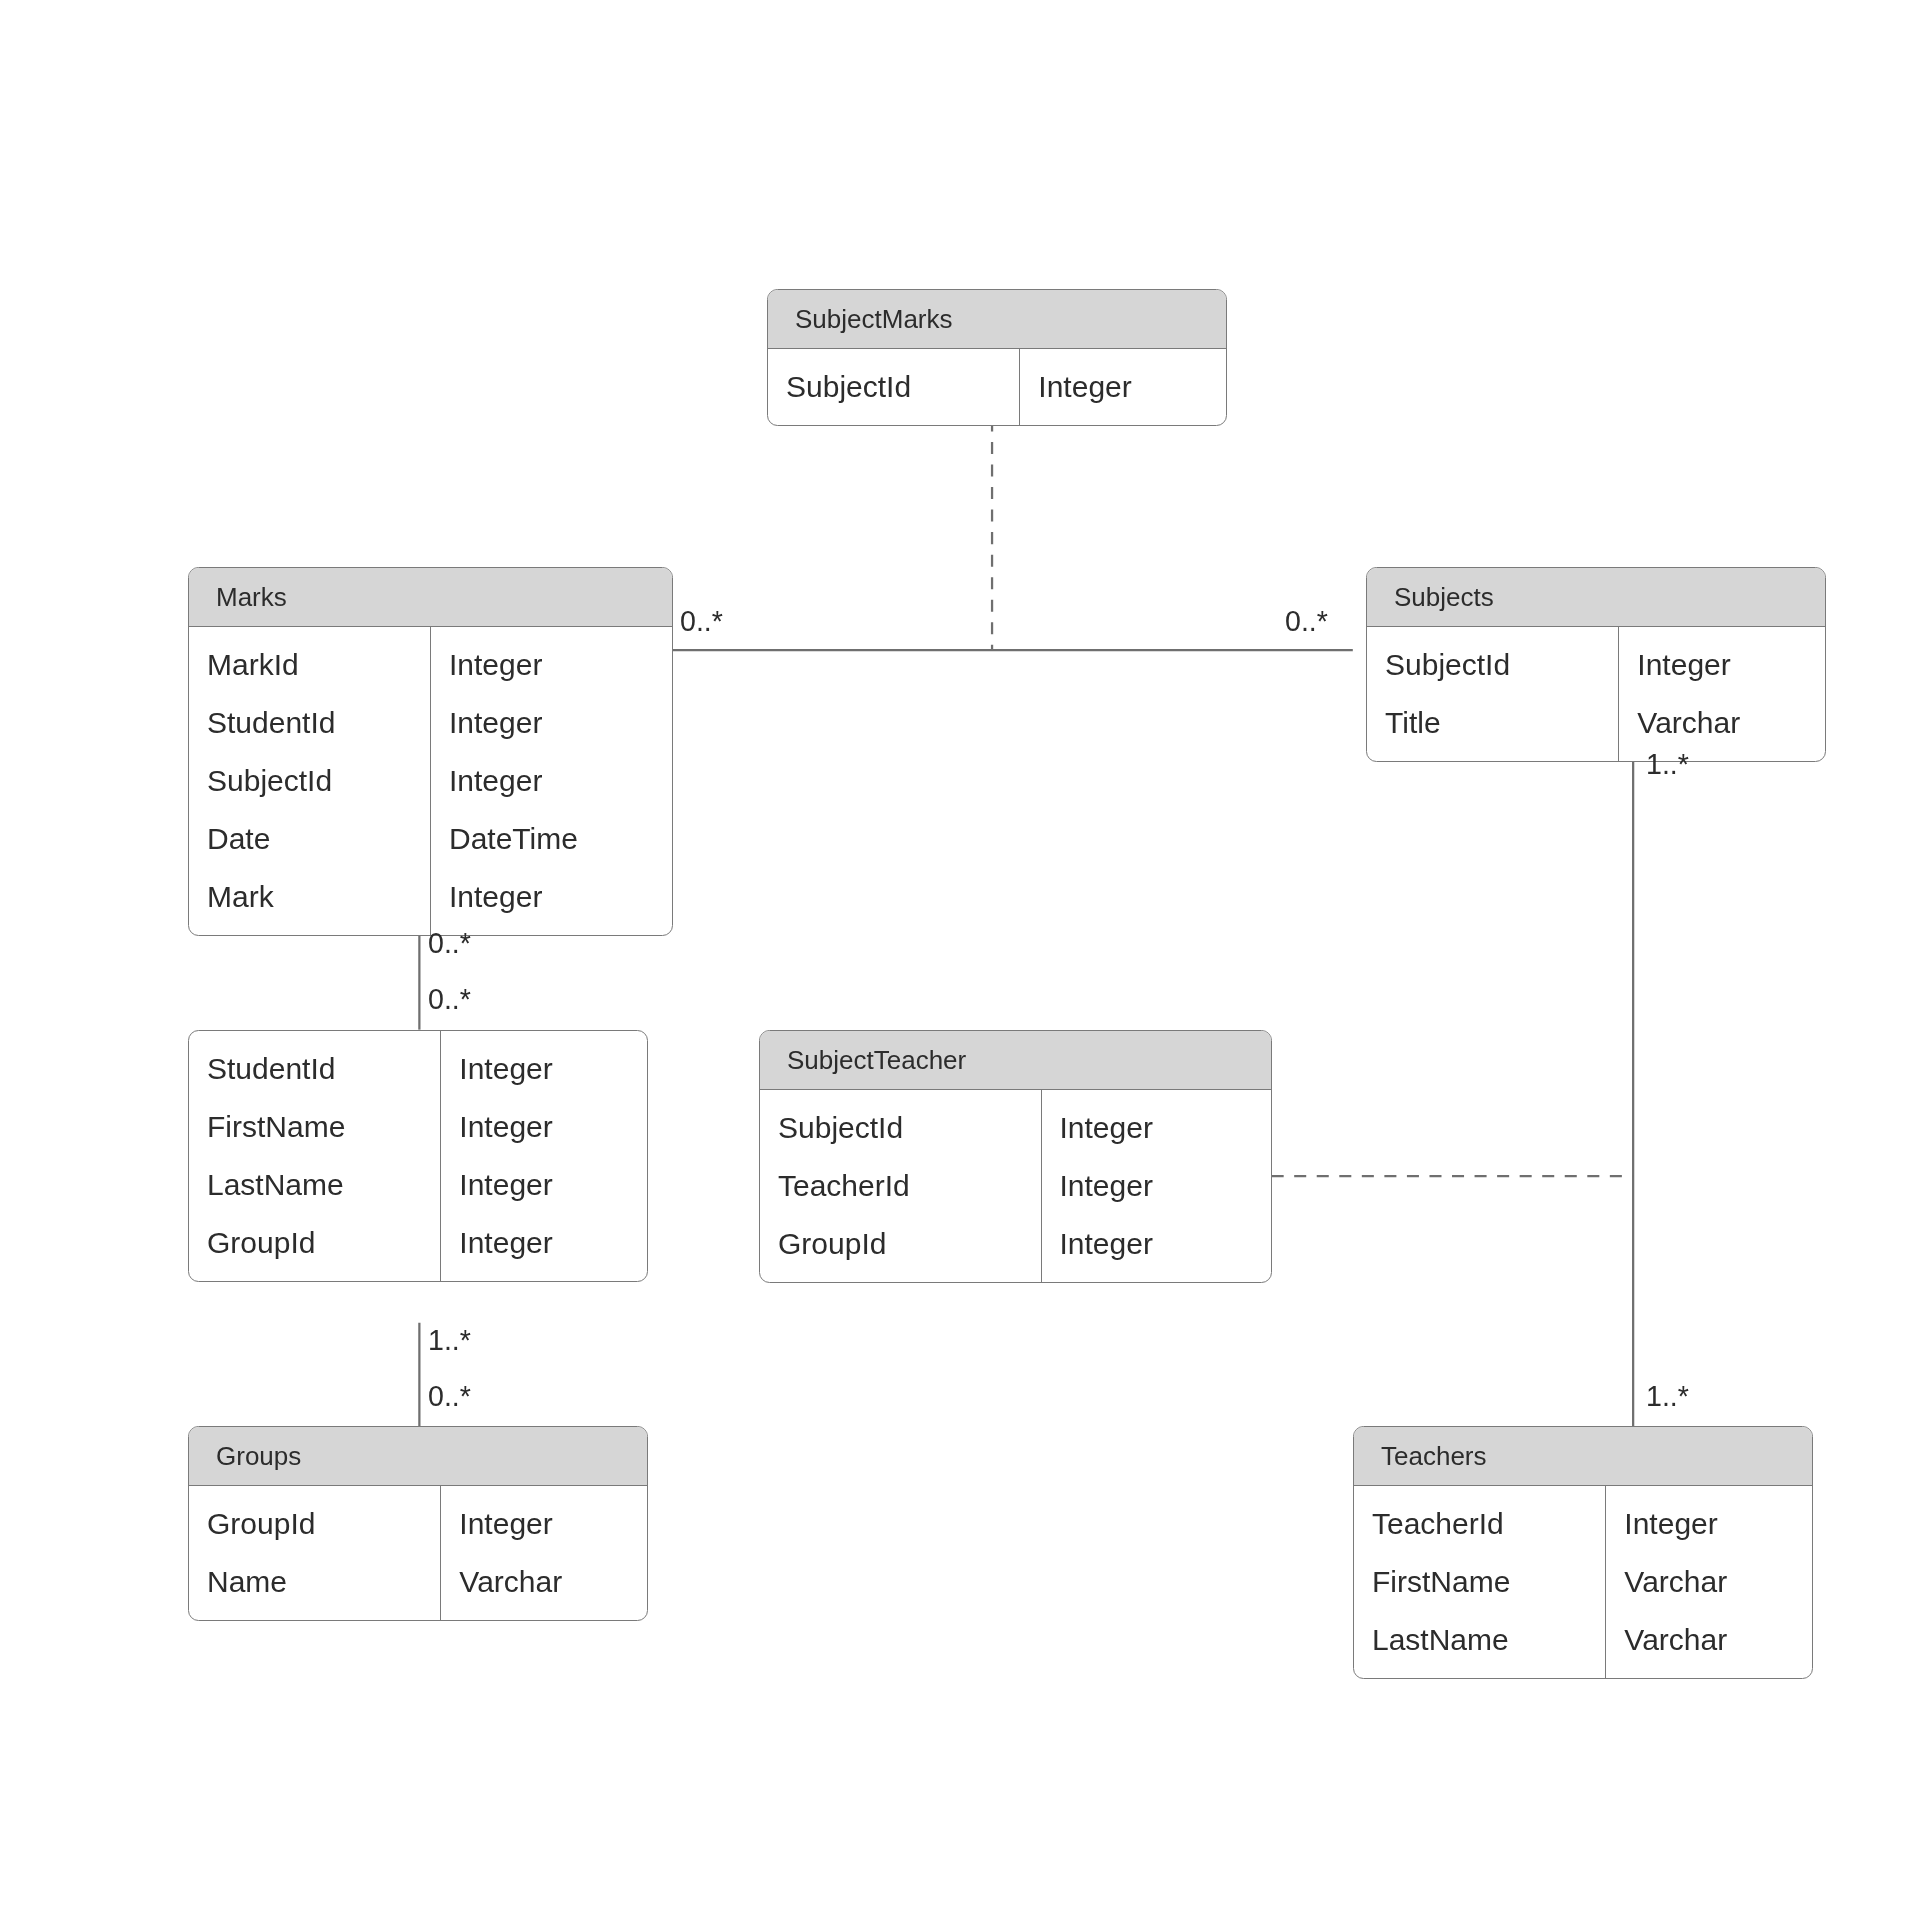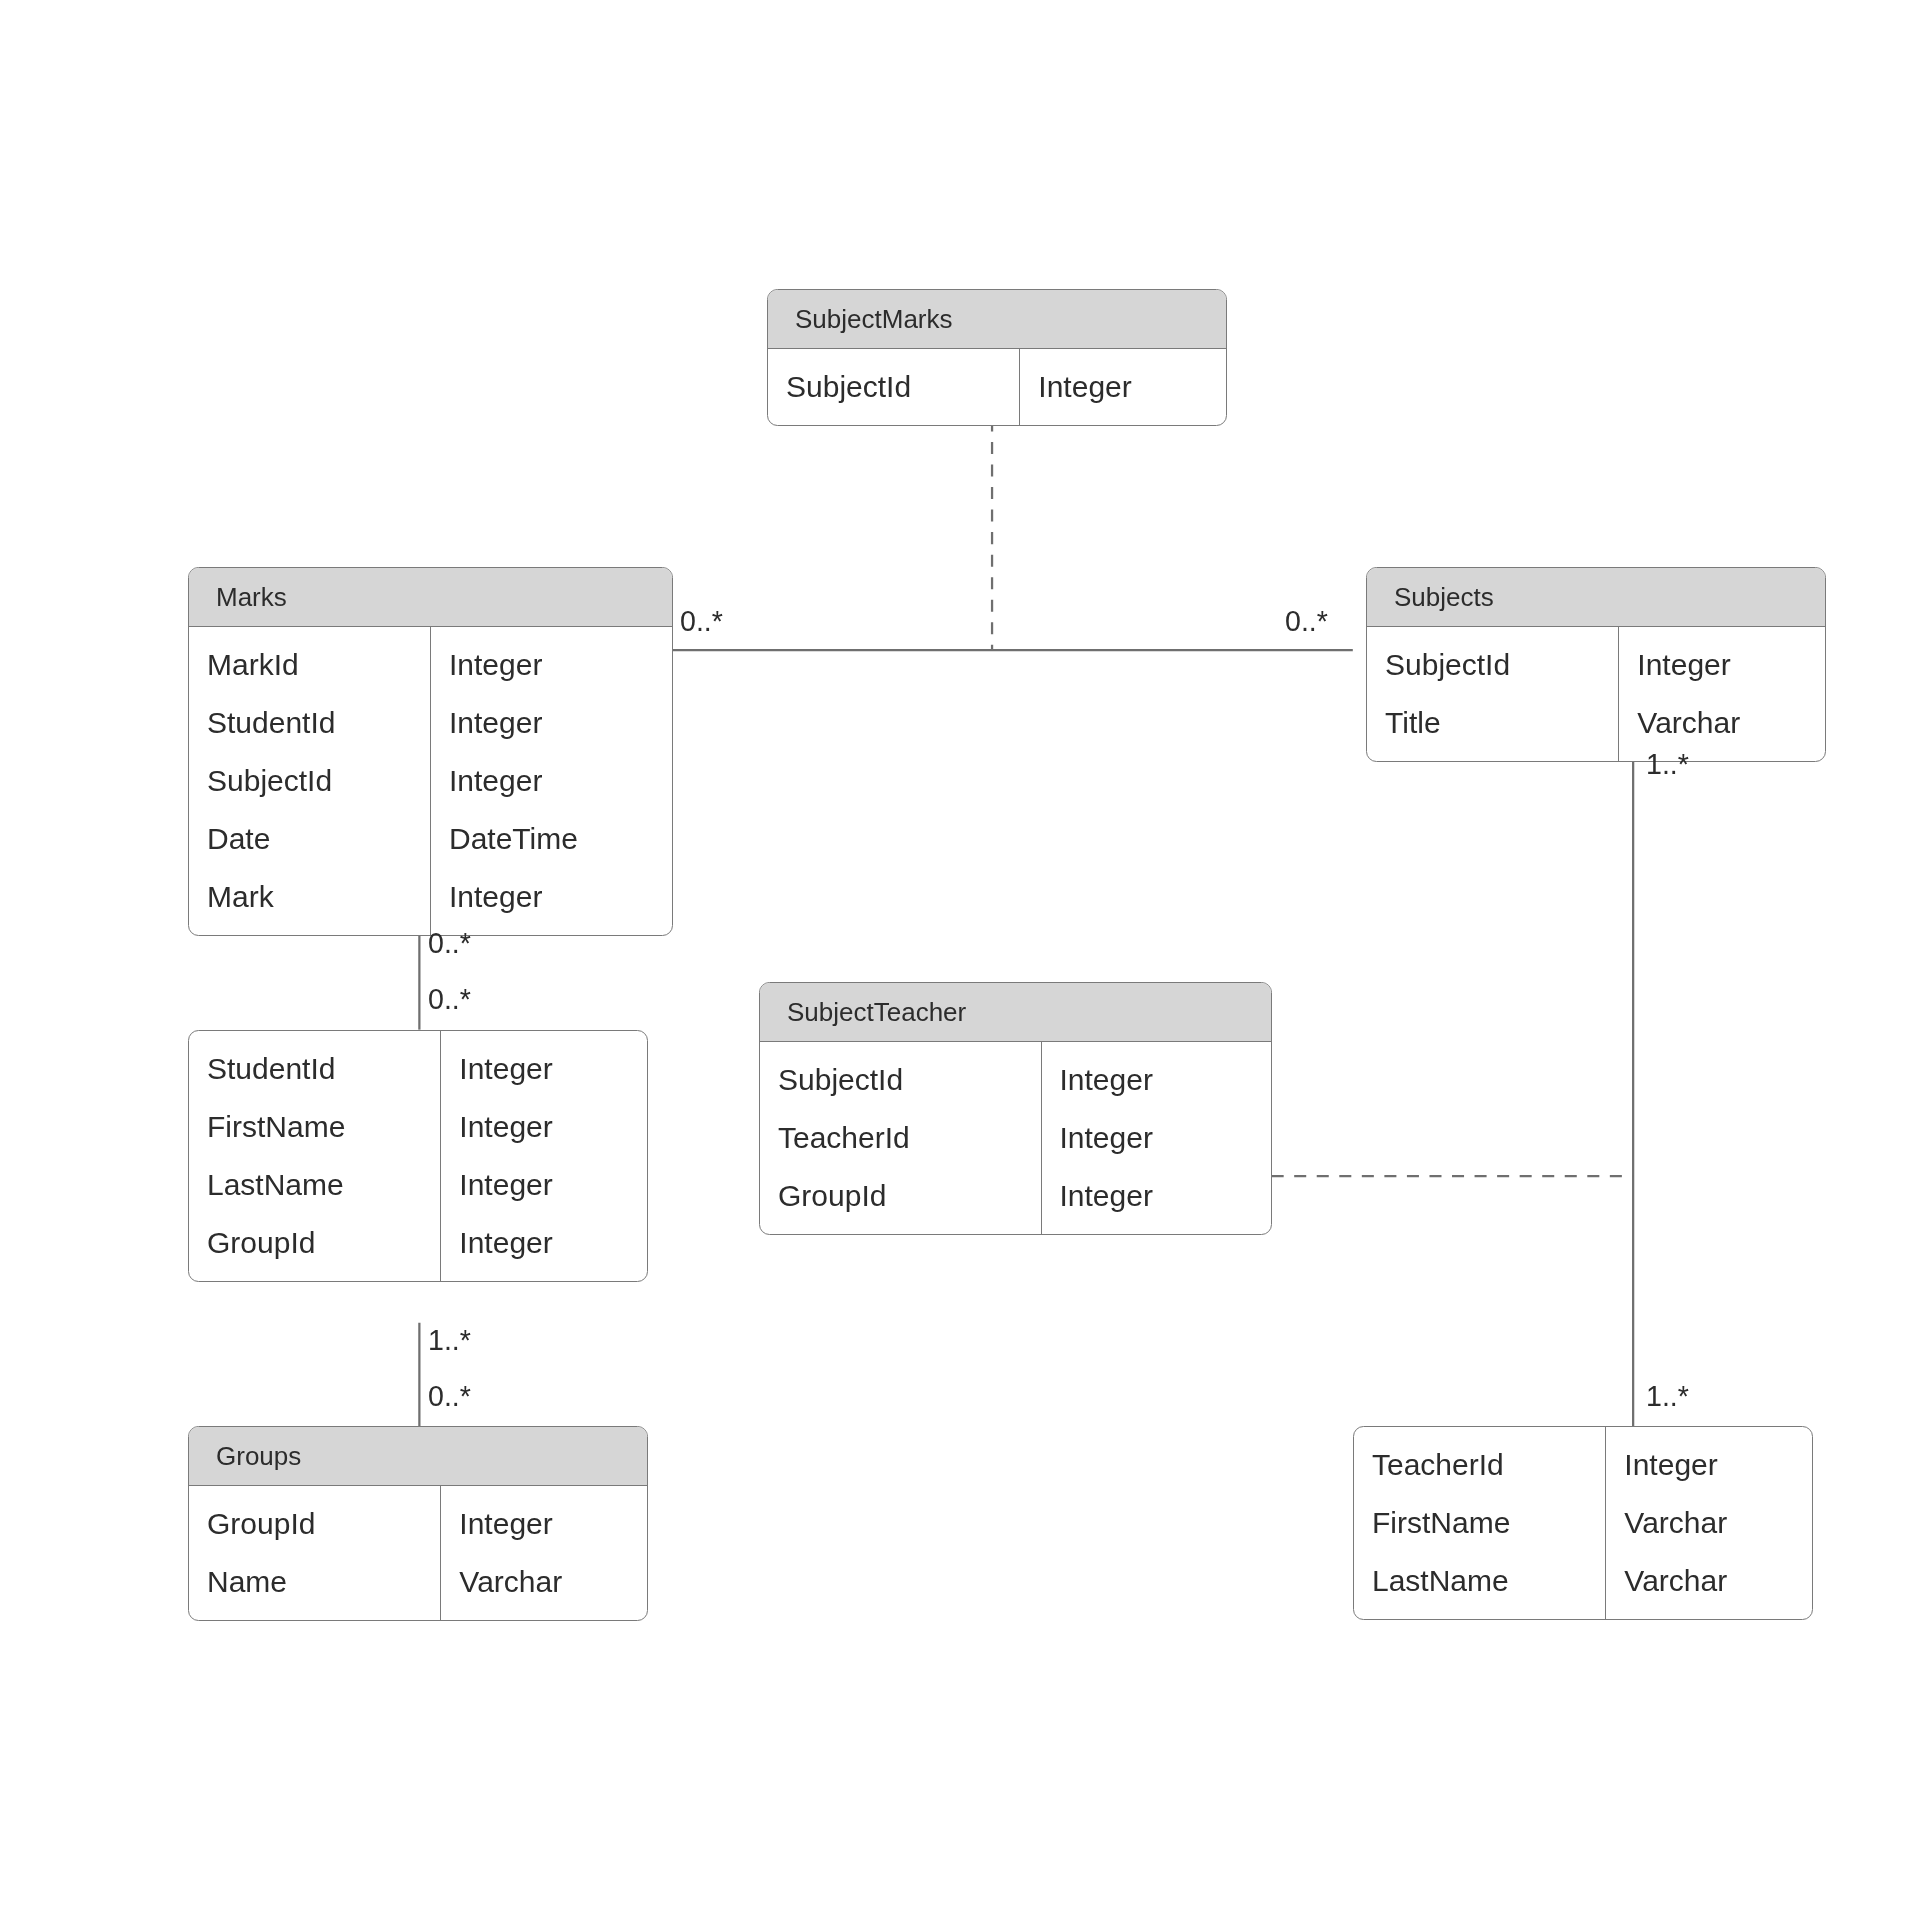--- a/index.html
+++ b/index.html
@@ -136,21 +136,21 @@
       </div>
       <div class="col types" style="width:45%;">
         <div class="cell">Integer</div>
         <div class="cell">Integer</div>
         <div class="cell">Integer</div>
         <div class="cell">Integer</div>
       </div>
     </div>
   </div>
 
-  <div class="entity" style="left:759px; top:982px; width:513px;">
+  <div class="entity" style="left:759px; top:1030px; width:513px;">
     <div class="title">SubjectTeacher</div>
     <div class="body">
       <div class="col names" style="width:55%;">
         <div class="cell">SubjectId</div>
         <div class="cell">TeacherId</div>
         <div class="cell">GroupId</div>
       </div>
       <div class="col types" style="width:45%;">
         <div class="cell">Integer</div>
         <div class="cell">Integer</div>
@@ -167,20 +167,21 @@
         <div class="cell">Name</div>
       </div>
       <div class="col types" style="width:45%;">
         <div class="cell">Integer</div>
         <div class="cell">Varchar</div>
       </div>
     </div>
   </div>
 
   <div class="entity" style="left:1353px; top:1426px; width:460px;">
+    <div class="title">Teachers</div>
     <div class="body">
       <div class="col names" style="width:55%;">
         <div class="cell">TeacherId</div>
         <div class="cell">FirstName</div>
         <div class="cell">LastName</div>
       </div>
       <div class="col types" style="width:45%;">
         <div class="cell">Integer</div>
         <div class="cell">Varchar</div>
         <div class="cell">Varchar</div>

